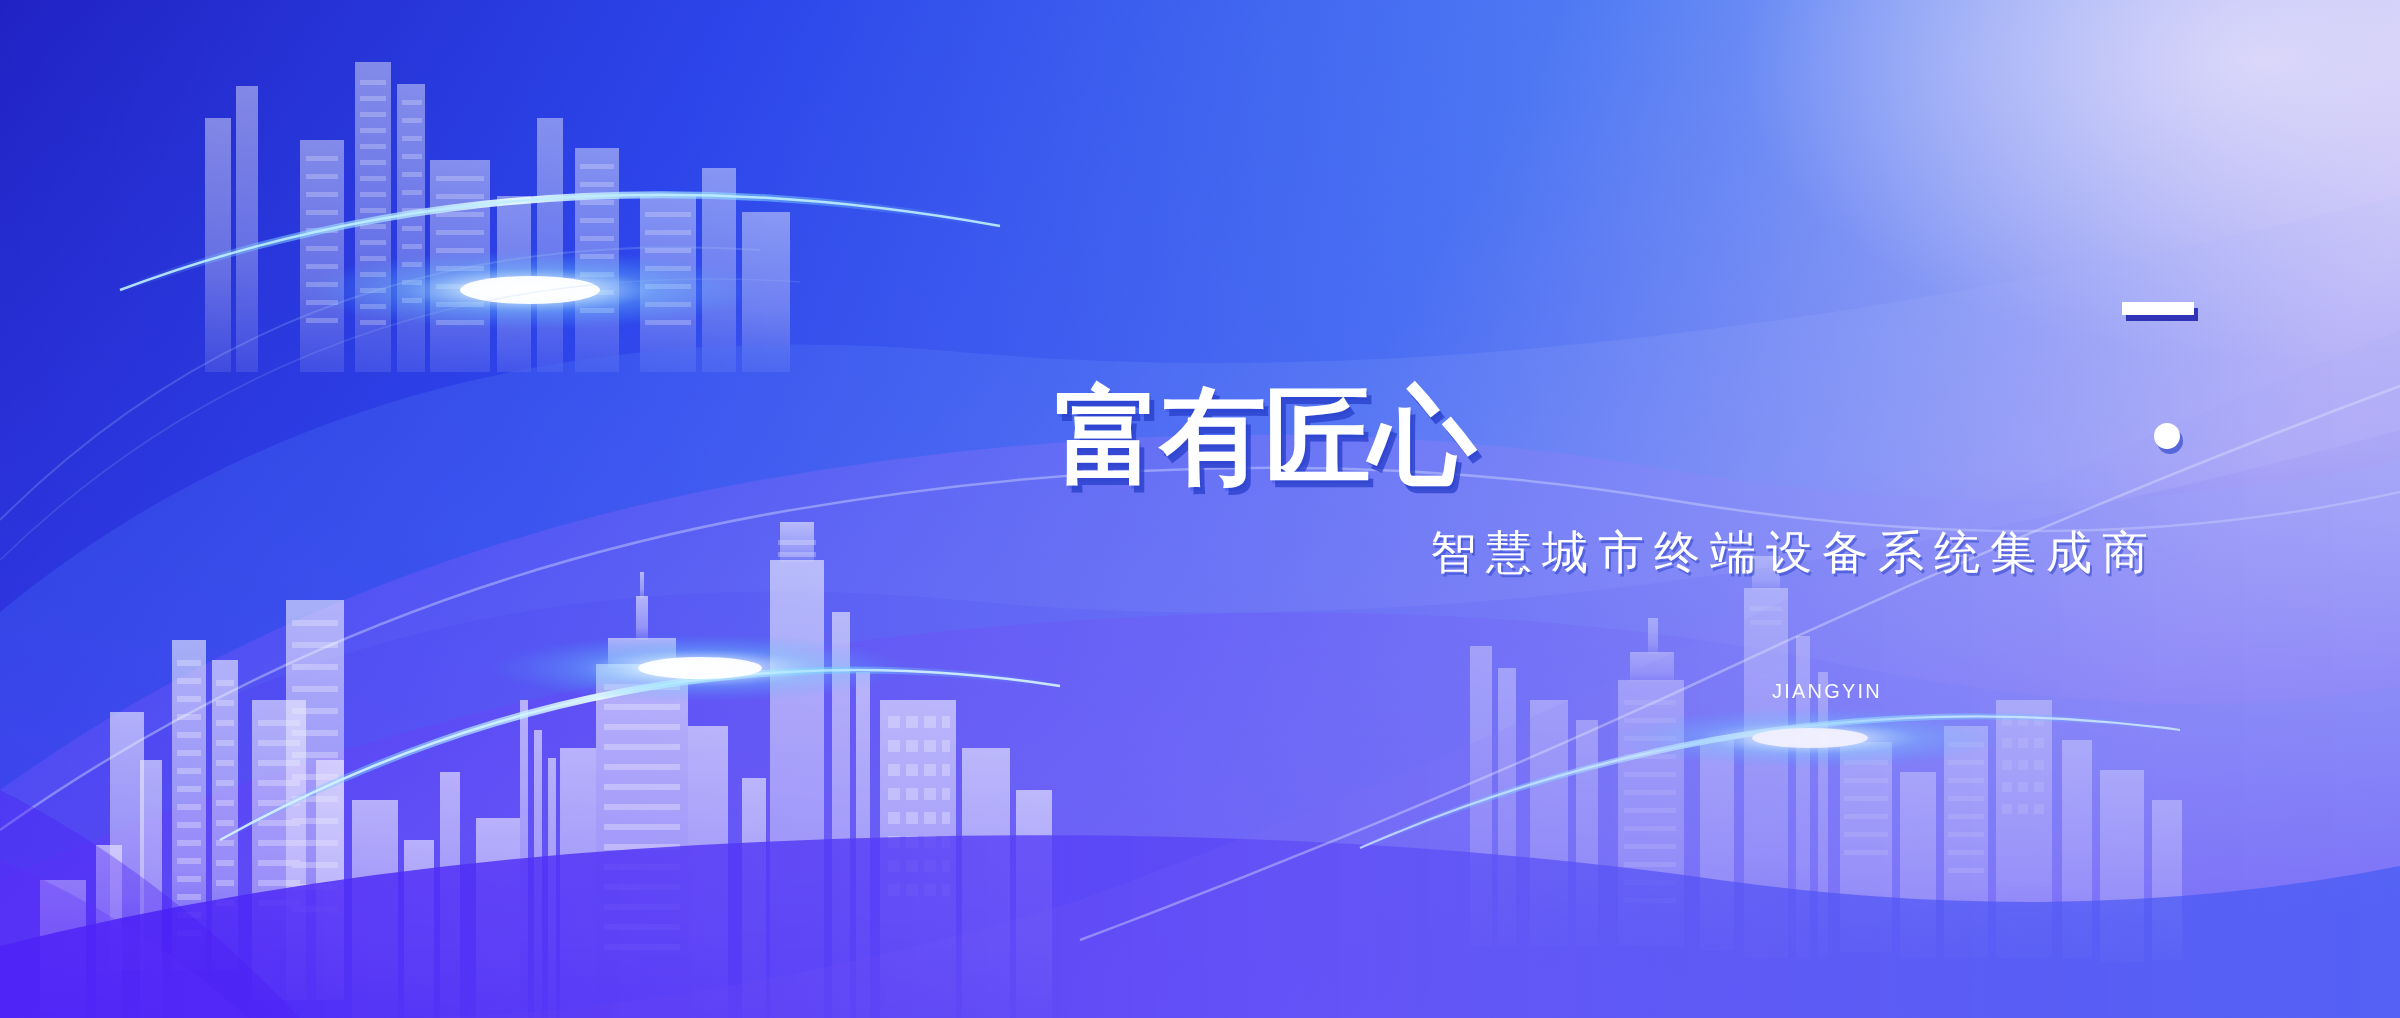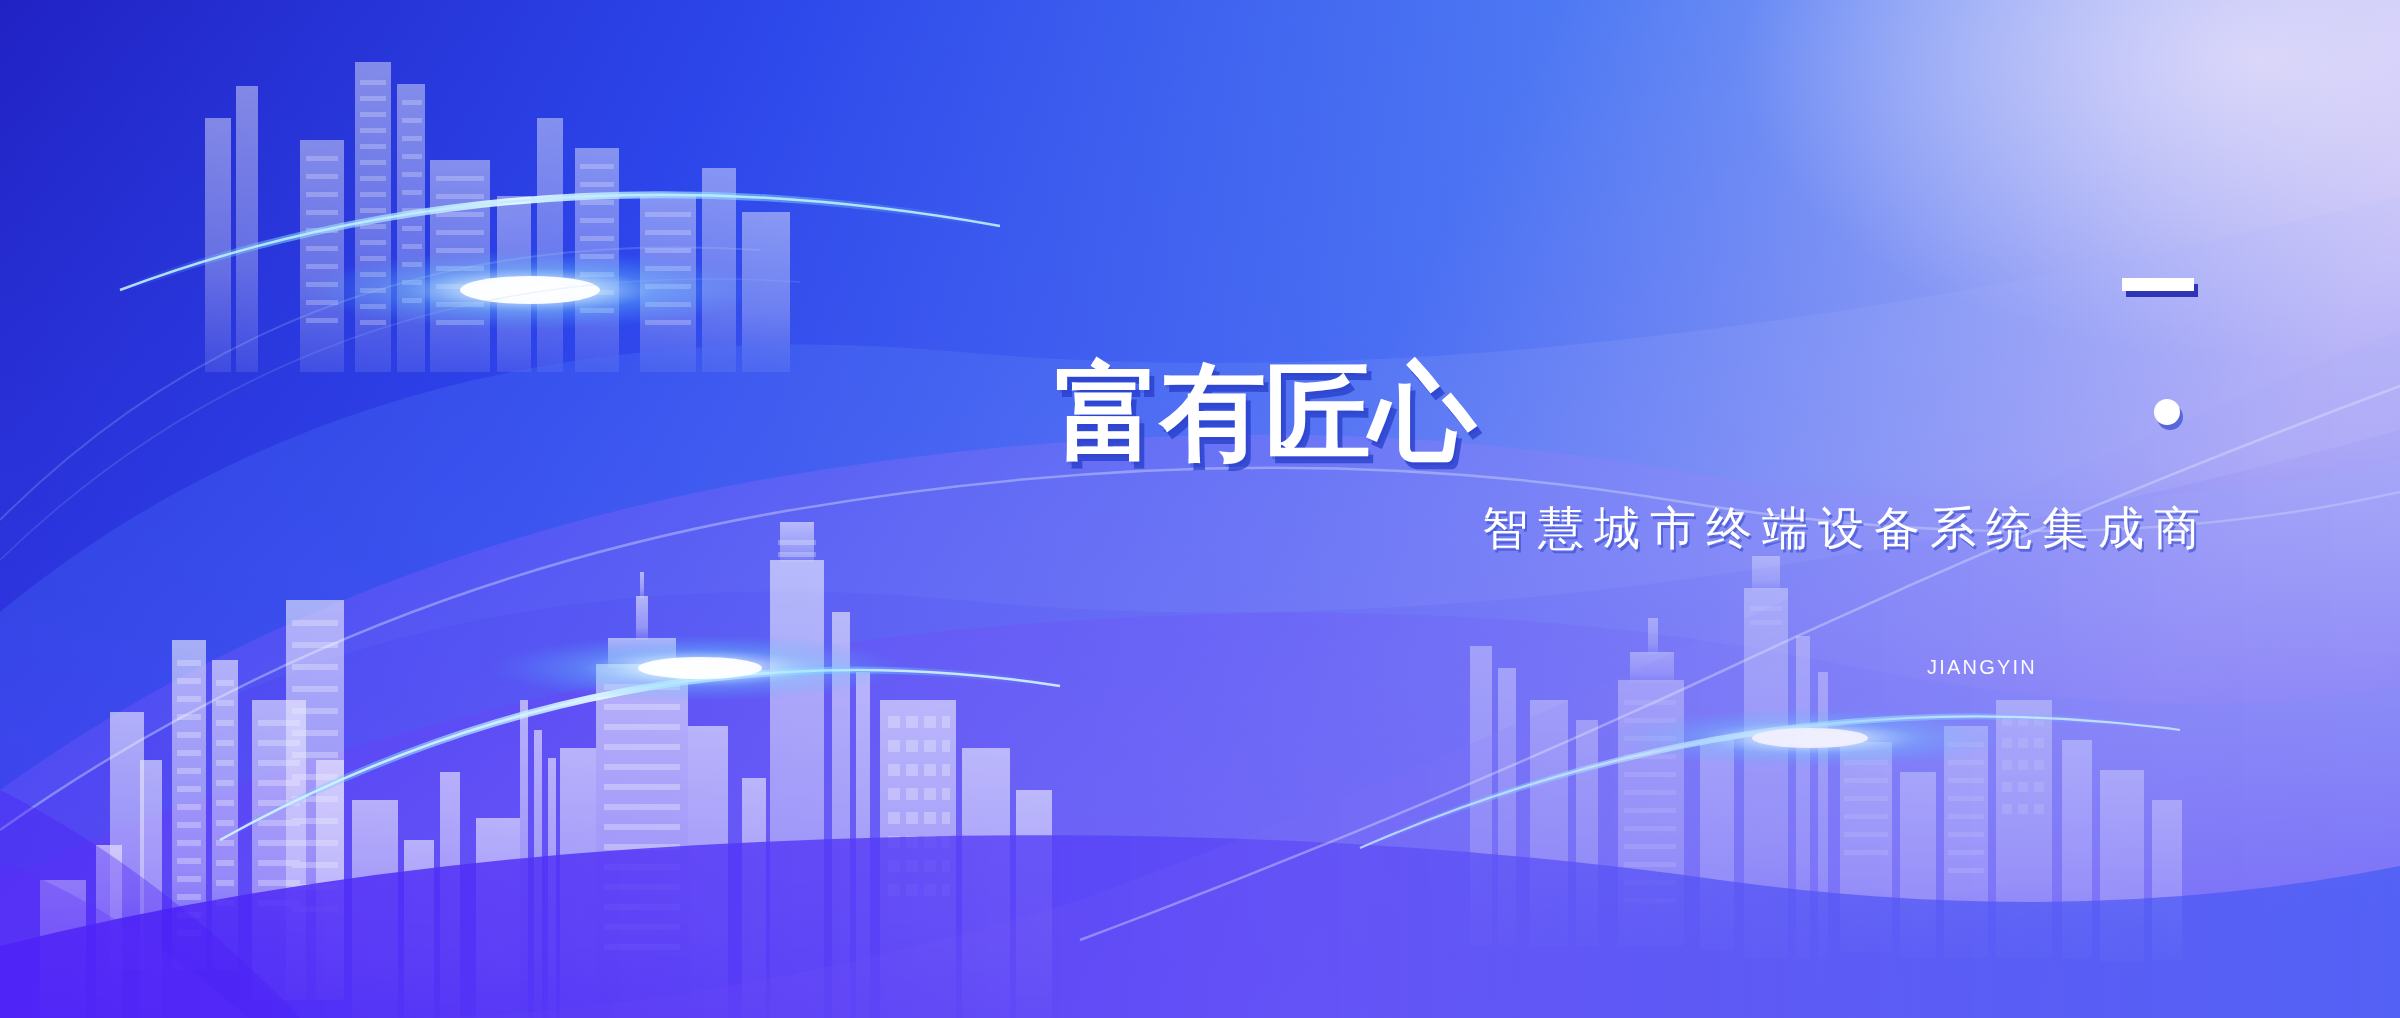--- a/index.html
+++ b/index.html
@@ -24,21 +24,21 @@
     height:1018px;
     display:block;
   }
 
   
   .text-layer{
     position:absolute;
     inset:0;
     pointer-events:none;
   }
-  .text-layer > *{ pointer-events:auto; }
+  .text-layer > *{ pointer-events:auto;margin-top:24px; }
 
   .topdash{
     position:absolute;
     left:2122px;
     top:278px;
     width:72px;
     height:13px;
     background:#ffffff;
     box-shadow:4px 6px 0 rgba(26,30,170,.85);
   }
@@ -71,36 +71,36 @@
     margin:0 30px;
     align-self:center;
     box-shadow:3px 5px 0 rgba(37,60,200,.6);
   }
 
   .subtitle{
     position:absolute;
     left:1420px;
     top:505px;
     width:790px;
-    text-align:right;
+    text-align:left;
     color:#ffffff;
     font-size:46px;
     line-height:1;
     letter-spacing:10px;
     white-space:nowrap;
     text-shadow:2px 3px 0 rgba(45,70,200,.55);
     text-indent:10px;
   }
 
   .company-en{
     position:absolute;
     right:208px;
     top:652px;
     width:420px;
-    text-align:center;
+    text-align:left;
     color:#ffffff;
     font-size:20px;
     line-height:1.52;
     letter-spacing:2.2px;
     white-space:nowrap;
     opacity:.96;
   }
   .company-en div{ display:block; }
 </style>
 </head>

